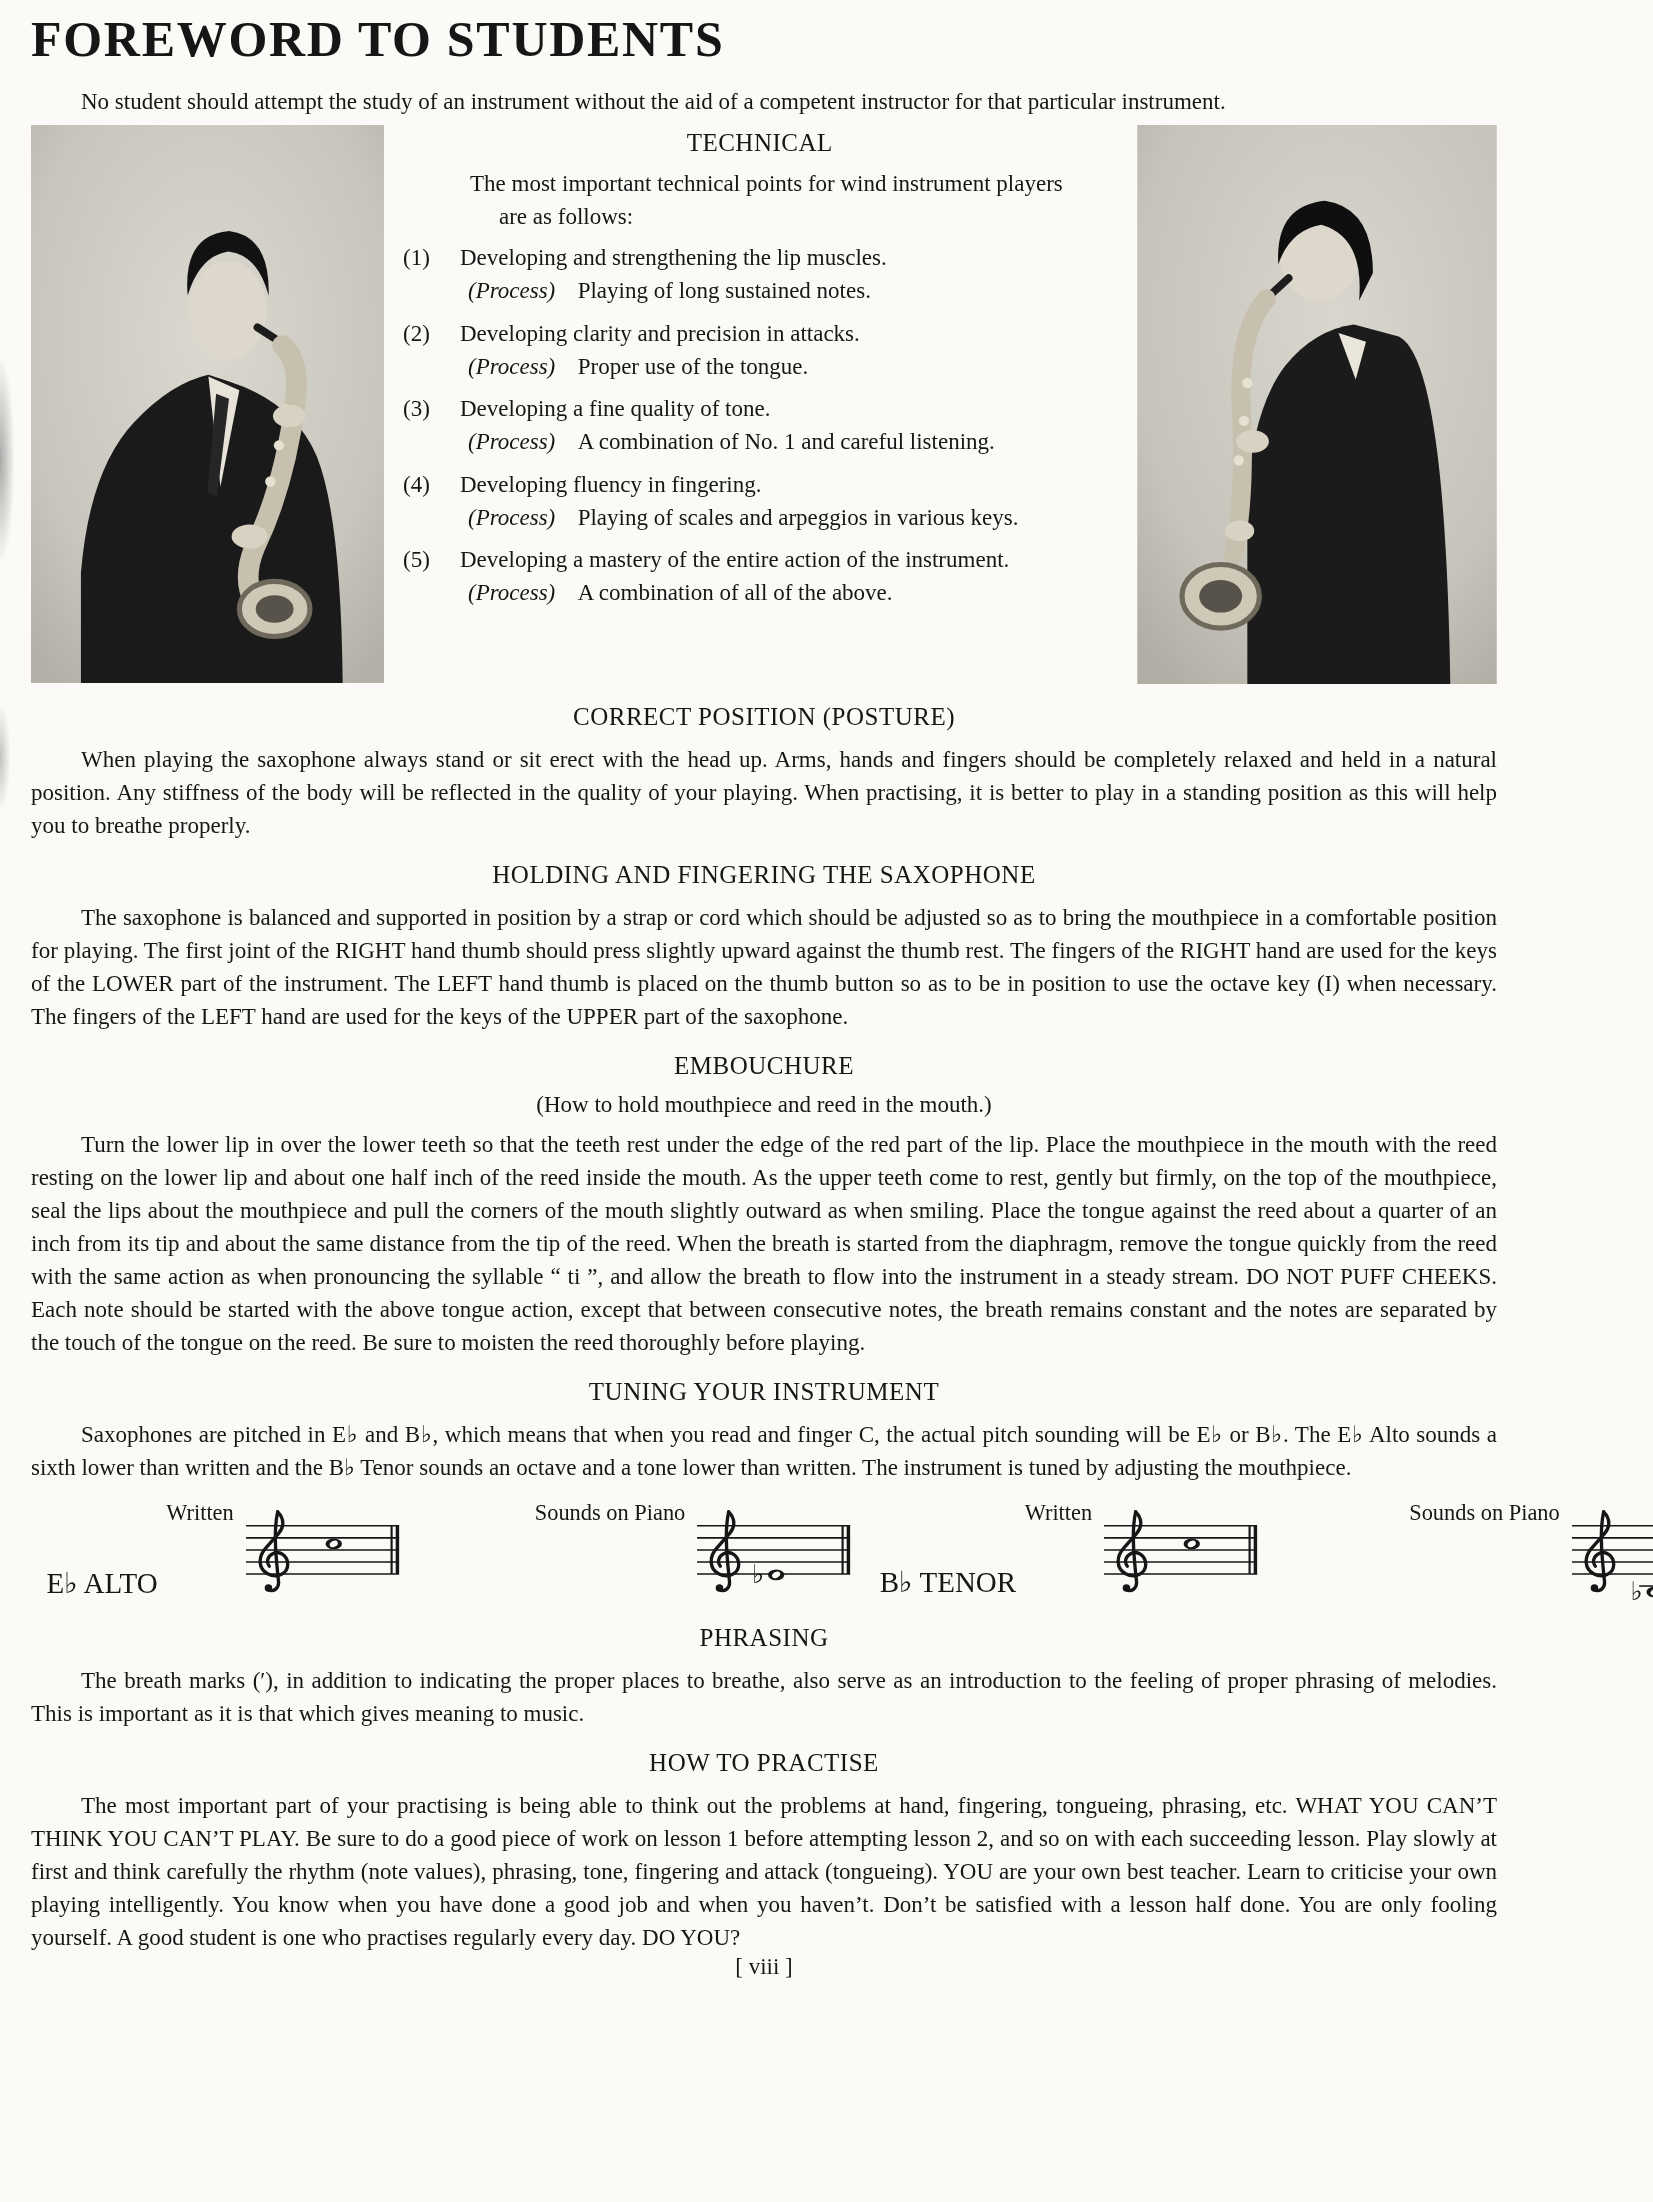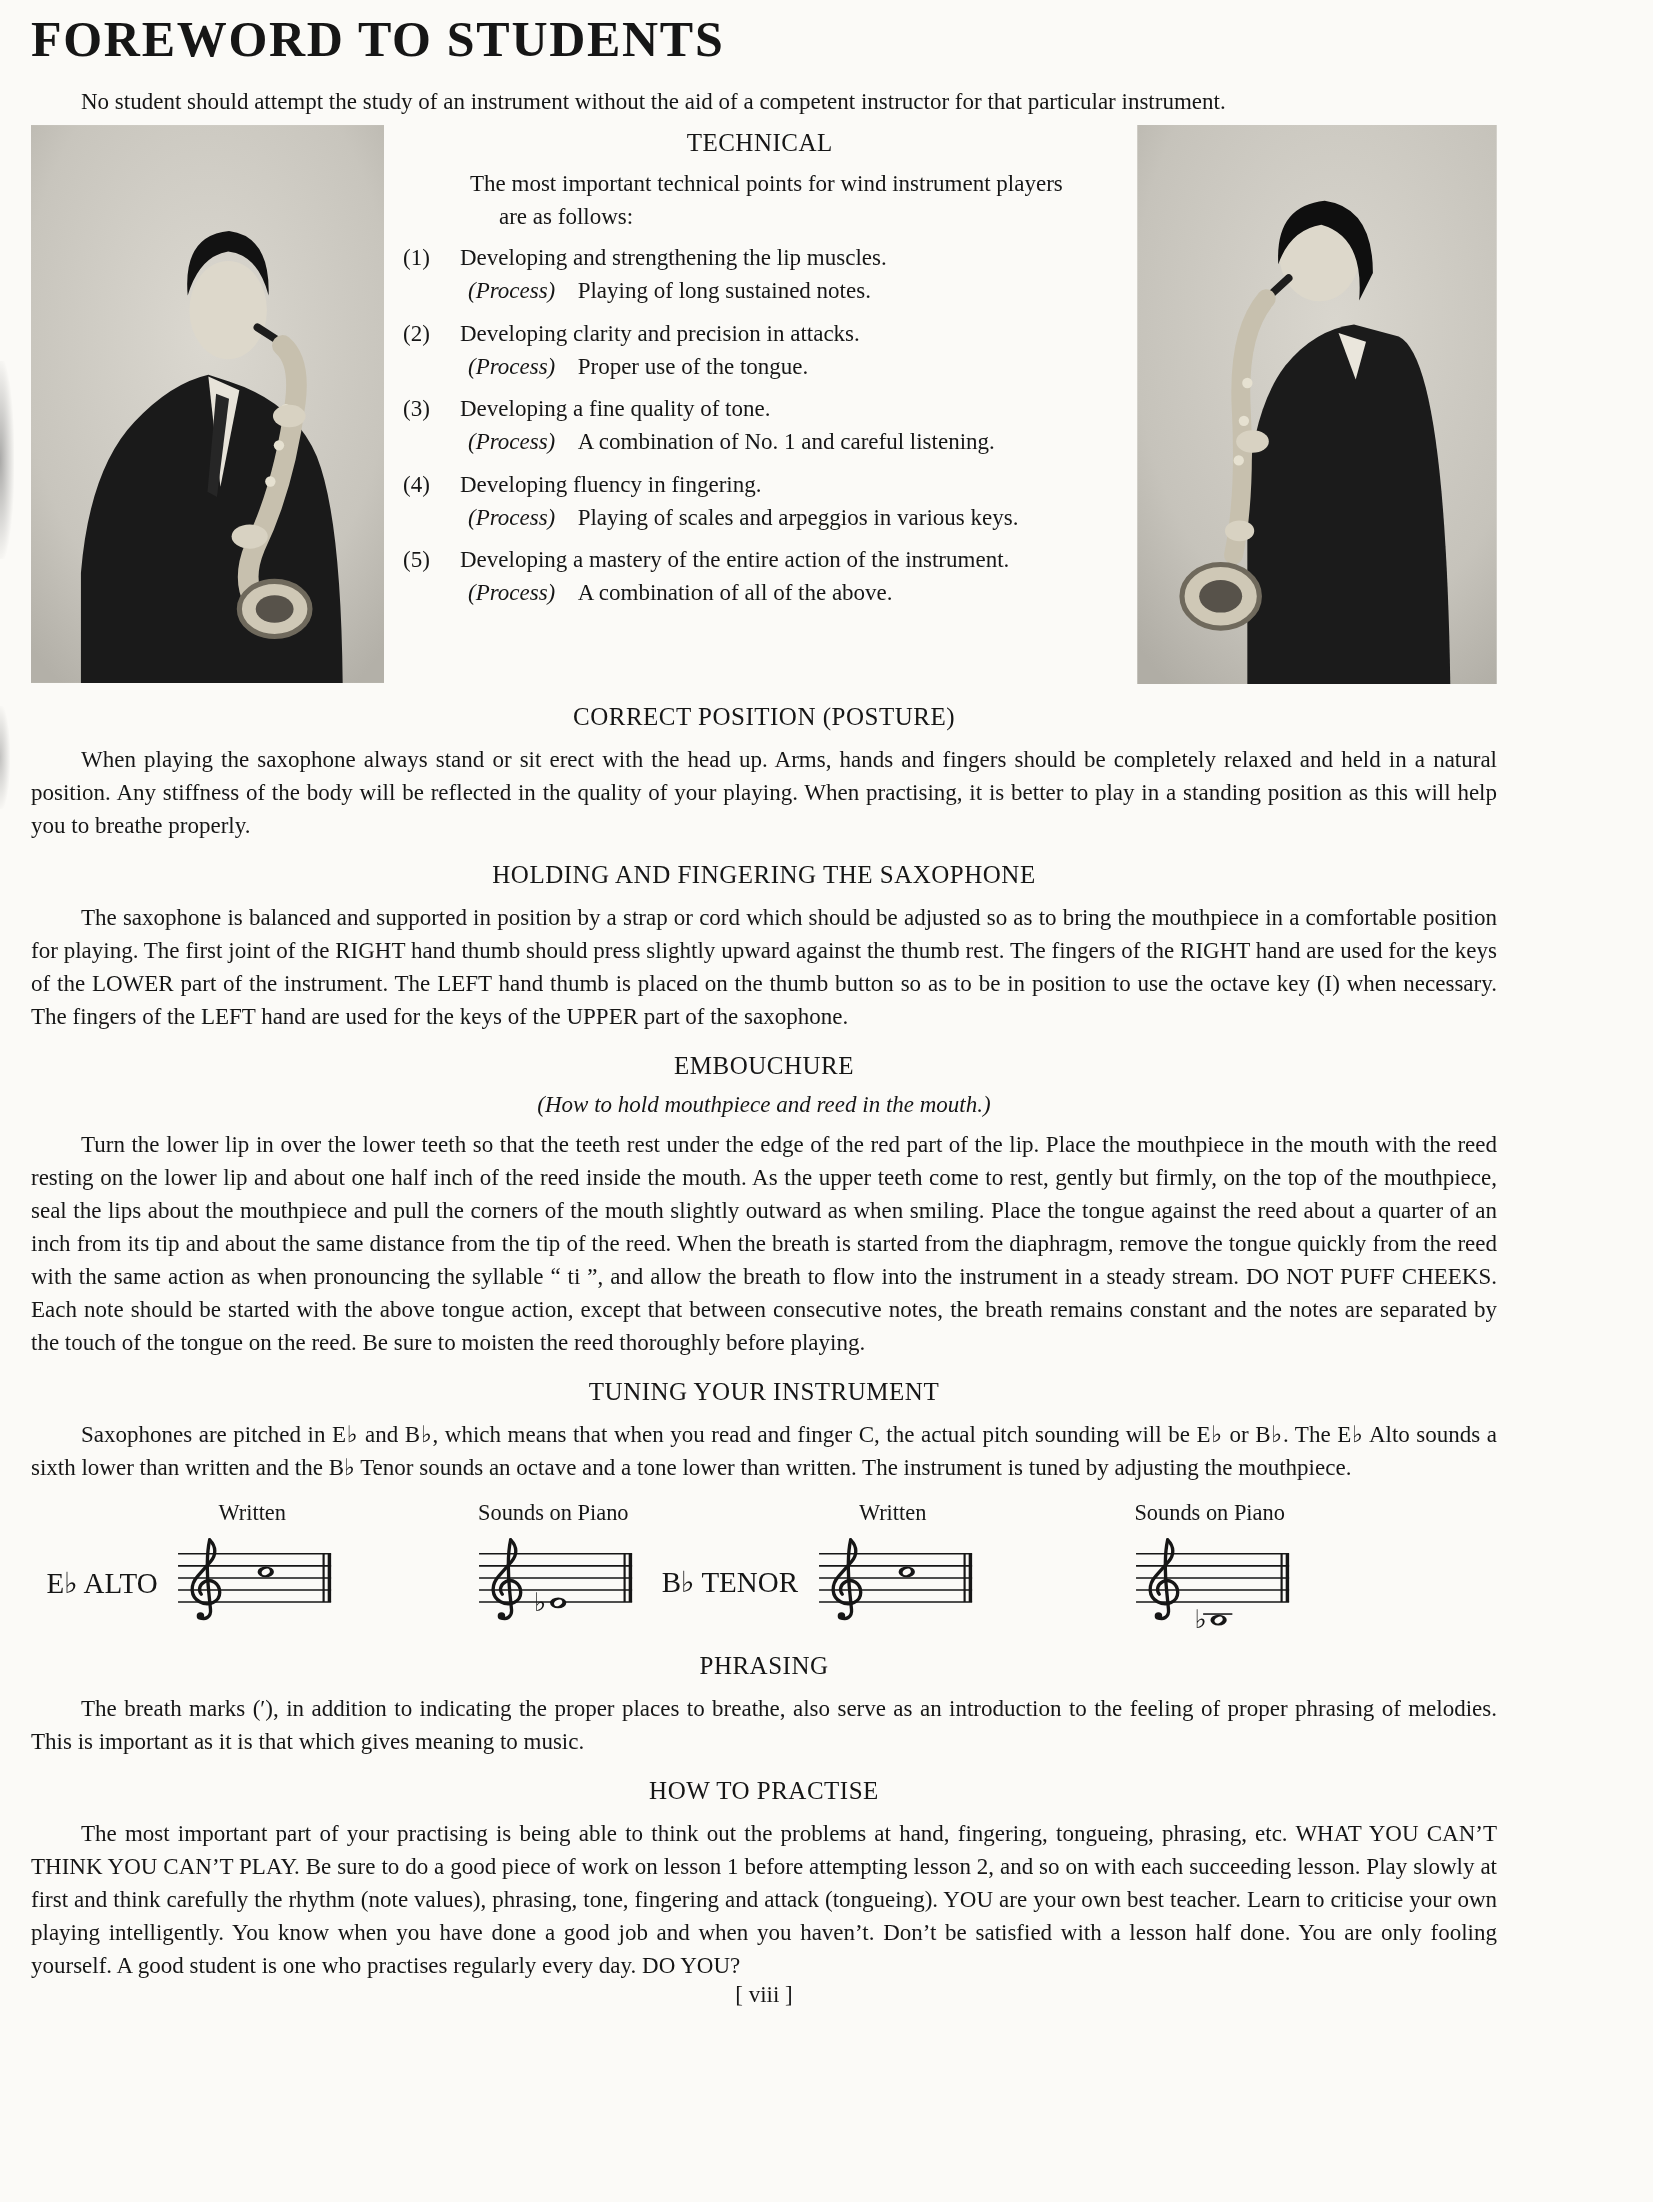--- a/index.html
+++ b/index.html
@@ -16,42 +16,42 @@
   }
   p.bodytext{
     font-size:23px;line-height:33px;margin:0;
     text-align:justify;text-indent:50px;
   }
   .heading{
     font-size:25px;font-weight:normal;text-align:center;
     letter-spacing:0.5px;margin:19px 0 12px 0;
   }
   .subheading-italic{
-    text-align:center;font-style:italic;font-size:23px;margin:0 0 10.3px 0;
+    text-align:center;font-size:23px;margin:0 0 10.3px 0;
   }
   
   .middle{display:flex;margin-top:6.9px;align-items:flex-start;}
   .photo{flex:none;display:block;}
   .photo-left{width:353px;height:558px;}
   .photo-right{width:360px;height:559px;margin-left:12px;}
   .techcol{flex:1;padding:0 8.6px 0 19px;}
   .techcol .heading{margin:3.4px 0 10.3px 0;}
   .t-intro{
     font-size:23px;line-height:33px;margin:0 0 8.6px 96px;
     text-indent:-29px;max-width:568px;
   }
   .t-item{display:flex;font-size:23px;line-height:33px;margin-bottom:9.5px;}
   .t-num{width:57px;flex:none;}
   .t-body{flex:1;max-width:585px;}
   .t-point,.t-process{padding-left:33px;text-indent:-33px;}
   .plabel{font-style:italic;margin-left:8px;}
   .ptext{margin-left:22.4px;}
   
   .music-row{display:flex;align-items:flex-start;margin:15.5px 0 0 15.5px;}
-  .staff-col{display:flex;flex-direction:column;align-items:center;flex:none;}
+  .staff-col{display:flex;flex-direction:row;align-items:flex-start;flex:none;}
   .staff-caption{font-size:22.4px;line-height:26px;margin-bottom:1.7px;}
   svg.staff{width:172px;height:105px;display:block;}
   .instr-label{font-size:29px;flex:none;margin-top:66px;}
   .lbl-alto{margin-right:8.6px;}
   .lbl-tenor{margin:65px 8.6px 0 22.4px;text-align:right;}
   .gap-a{margin-right:129px;}
   .gap-b{margin-right:0;}
   .gap-c{margin-right:145px;}
   .sl{stroke:#161616;stroke-width:1.8;fill:none;}
   .ink{fill:#161616;}

